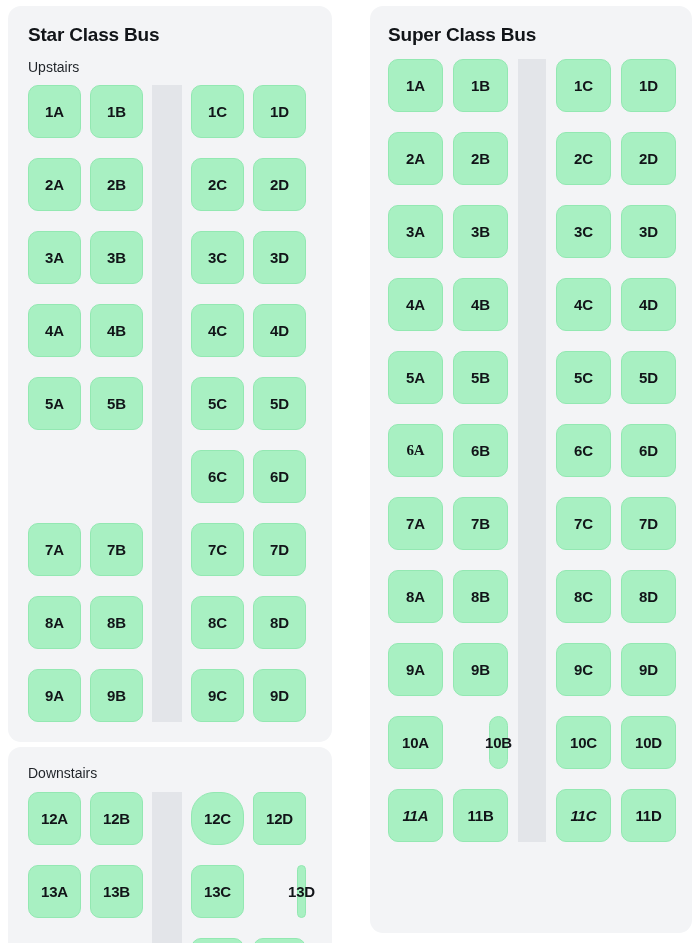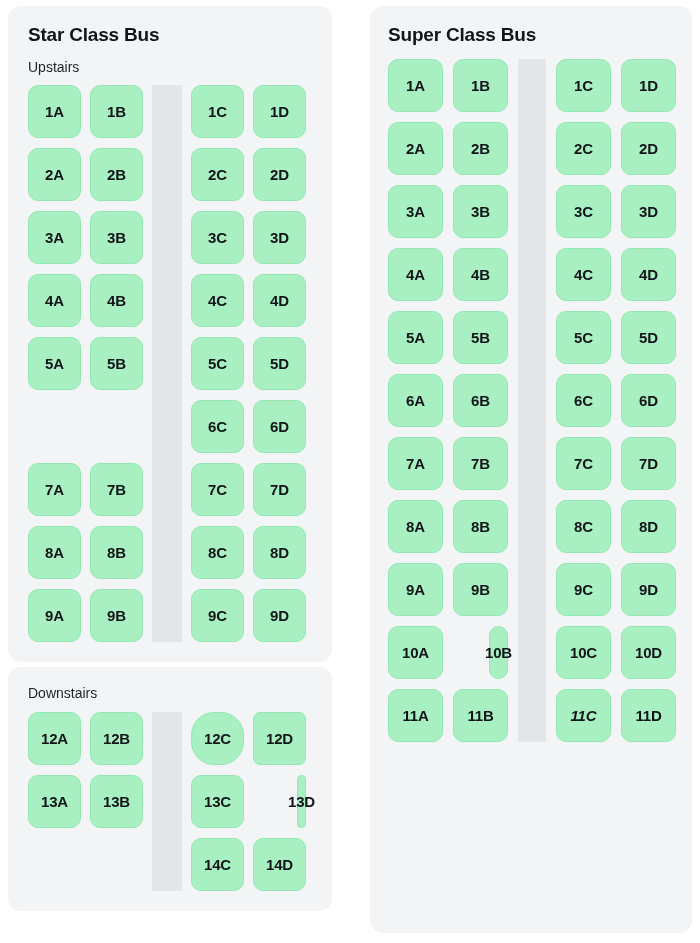--- a/index.html
+++ b/index.html
@@ -58,21 +58,21 @@
     color: #1f2328;
     margin-bottom: 10px;
   }
 
   .deck-label.tight { margin-bottom: 11px; }
 
   
   .seat-grid {
     display: grid;
     grid-auto-rows: 53px;
-    row-gap: 10px;
+    row-gap: 20px;
     position: relative;
   }
 
   .seat-grid.star-grid {
     grid-template-columns: 53px 53px 30px 53px 53px;
     column-gap: 9px;
   }
 
   .seat-grid.super-grid {
     grid-template-columns: 55px 55px 28px 55px 55px;
@@ -196,41 +196,41 @@
           <div class="seat" style="grid-area: 3 / 4;">3C</div>
           <div class="seat" style="grid-area: 3 / 5;">3D</div>
           <div class="seat" style="grid-area: 4 / 1;">4A</div>
           <div class="seat" style="grid-area: 4 / 2;">4B</div>
           <div class="seat" style="grid-area: 4 / 4;">4C</div>
           <div class="seat" style="grid-area: 4 / 5;">4D</div>
           <div class="seat" style="grid-area: 5 / 1;">5A</div>
           <div class="seat" style="grid-area: 5 / 2;">5B</div>
           <div class="seat" style="grid-area: 5 / 4;">5C</div>
           <div class="seat" style="grid-area: 5 / 5;">5D</div>
-          <div class="seat" style="grid-area: 6 / 1;">6A</div>
+          <div class="seat" style="grid-area: 6 / 1; font-family: Liberation Serif, serif;">6A</div>
           <div class="seat" style="grid-area: 6 / 2;">6B</div>
           <div class="seat" style="grid-area: 6 / 4;">6C</div>
           <div class="seat" style="grid-area: 6 / 5;">6D</div>
           <div class="seat" style="grid-area: 7 / 1;">7A</div>
           <div class="seat" style="grid-area: 7 / 2;">7B</div>
           <div class="seat" style="grid-area: 7 / 4;">7C</div>
           <div class="seat" style="grid-area: 7 / 5;">7D</div>
           <div class="seat" style="grid-area: 8 / 1;">8A</div>
           <div class="seat" style="grid-area: 8 / 2;">8B</div>
           <div class="seat" style="grid-area: 8 / 4;">8C</div>
           <div class="seat" style="grid-area: 8 / 5;">8D</div>
           <div class="seat" style="grid-area: 9 / 1;">9A</div>
           <div class="seat" style="grid-area: 9 / 2;">9B</div>
           <div class="seat" style="grid-area: 9 / 4;">9C</div>
           <div class="seat" style="grid-area: 9 / 5;">9D</div>
           <div class="seat" style="grid-area: 10 / 1;">10A</div>
           <div class="seat" style="grid-area: 10 / 2; margin-left: 36px;">10B</div>
           <div class="seat" style="grid-area: 10 / 4;">10C</div>
           <div class="seat" style="grid-area: 10 / 5;">10D</div>
-          <div class="seat" style="grid-area: 11 / 1;">11A</div>
+          <div class="seat" style="grid-area: 11 / 1; font-style: italic;">11A</div>
           <div class="seat" style="grid-area: 11 / 2;">11B</div>
           <div class="seat" style="grid-area: 11 / 4; font-style: italic;">11C</div>
           <div class="seat" style="grid-area: 11 / 5;">11D</div>
           <div class="aisle" style="grid-row: 1 / 12;"></div>
         </div>
     </div>
   </div>
 
 </div>
 

